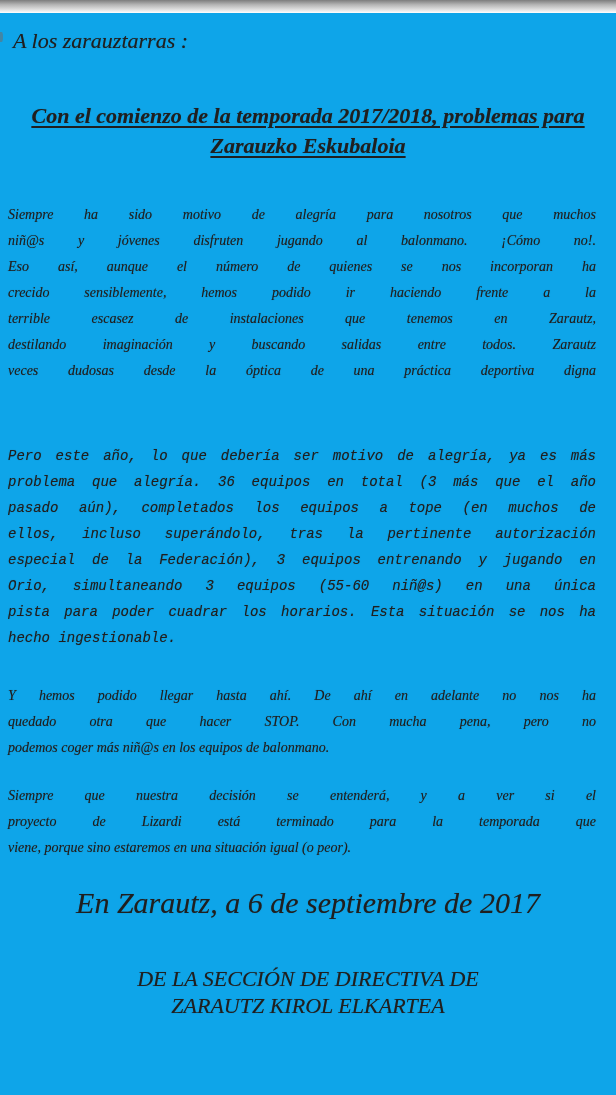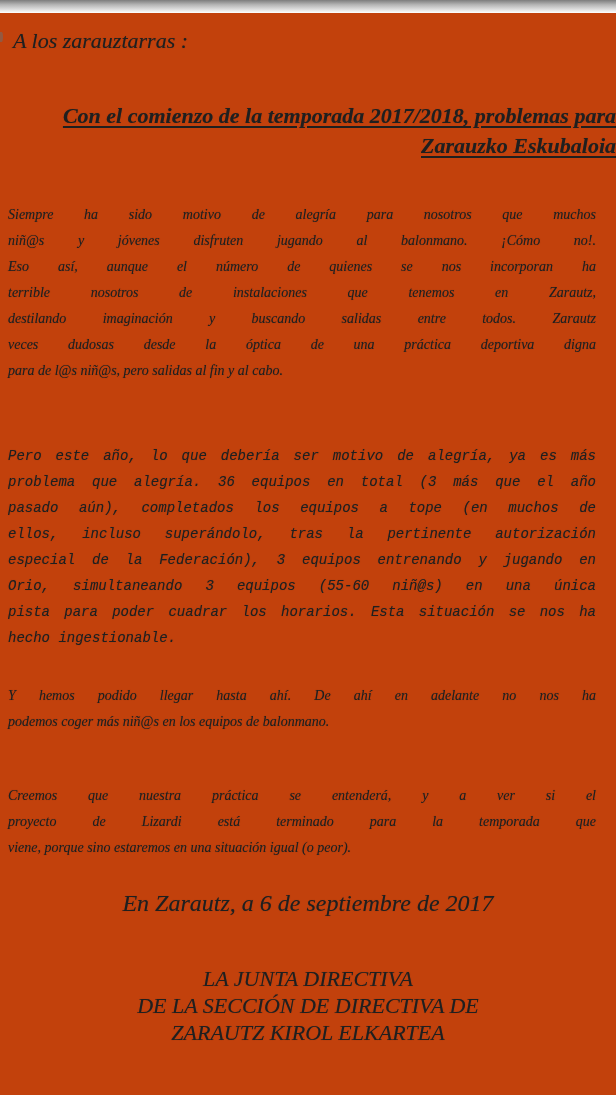--- a/index.html
+++ b/index.html
@@ -1,21 +1,21 @@
 <!DOCTYPE html>
 <html><head>
 <meta charset="utf-8">
 <style>
   html, body { margin: 0; padding: 0; background: #e9e9e9; }
   .page {
     position: relative;
     width: 616px;
     height: 1095px;
     margin: 0 auto;
-    background: #c2410c;
+    background: #0ea5e9;
     overflow: hidden;
     font-family: "Liberation Serif", "DejaVu Serif", serif;
     font-style: italic;
     color: #1f1f1f;
     text-shadow: 0 0 0.7px rgba(45,45,45,0.55);
   }
   .photo-edge {
     position: absolute;
     top: 0; left: 0; right: 0;
     height: 13px;
@@ -32,21 +32,21 @@
     position: absolute;
     left: 13px; top: 28px;
     font-size: 22px;
     line-height: 26px;
     white-space: nowrap;
   }
   .title {
     position: absolute;
     left: 0; top: 101px;
     width: 616px;
-    text-align: right;
+    text-align: center;
     font-size: 22px;
     font-weight: bold;
     line-height: 30px;
   }
   .title .tline {
     text-decoration: underline;
     text-decoration-thickness: 2px;
     text-underline-offset: 3px;
   }
   .para {
@@ -66,21 +66,21 @@
   }
   .p1 { top: 202px; }
   .p2 { top: 443px; font-family: Liberation Mono, monospace; }
   .p3 { top: 683px; }
   .p4 { top: 783px; }
   .date-line {
     position: absolute;
     left: 0; top: 890px;
     width: 616px;
     text-align: center;
-    font-size: 24px;
+    font-size: 30px;
     line-height: 26px;
   }
   .signature {
     position: absolute;
     left: 0; top: 965px;
     width: 616px;
     text-align: center;
     font-size: 22px;
     line-height: 27px;
   }
@@ -97,49 +97,49 @@
 
   <div class="title">
     <span class="tline">Con el comienzo de la temporada 2017/2018, problemas para</span><br>
     <span class="tline">Zarauzko Eskubaloia</span>
   </div>
 
   <div class="para p1">
     <div class="jline">Siempre ha sido motivo de alegría para nosotros que muchos</div>
     <div class="jline">niñ@s y jóvenes disfruten jugando al balonmano. ¡Cómo no!.</div>
     <div class="jline">Eso así, aunque el número de quienes se nos incorporan ha</div>
-    <div class="jline">terrible nosotros de instalaciones que tenemos en Zarautz,</div>
+    <div class="jline">crecido sensiblemente, hemos podido ir haciendo frente a la</div>
+    <div class="jline">terrible escasez de instalaciones que tenemos en Zarautz,</div>
     <div class="jline">destilando imaginación y buscando salidas entre todos. Zarautz</div>
     <div class="jline">veces dudosas desde la óptica de una práctica deportiva digna</div>
-    <div class="jline last">para de l@s niñ@s, pero salidas al fin y al cabo.</div>
   </div>
 
   <div class="para p2">
     <div class="jline">Pero este año, lo que debería ser motivo de alegría, ya es más</div>
     <div class="jline">problema que alegría. 36 equipos en total (3 más que el año</div>
     <div class="jline">pasado aún), completados los equipos a tope (en muchos de</div>
     <div class="jline">ellos, incluso superándolo, tras la pertinente autorización</div>
     <div class="jline">especial de la Federación), 3 equipos entrenando y jugando en</div>
     <div class="jline">Orio, simultaneando 3 equipos  (55-60 niñ@s) en una única</div>
     <div class="jline">pista para poder cuadrar los horarios. Esta situación se nos ha</div>
     <div class="jline last">hecho ingestionable.</div>
   </div>
 
   <div class="para p3">
     <div class="jline">Y hemos podido llegar hasta ahí. De ahí en adelante no nos ha</div>
+    <div class="jline">quedado otra que hacer STOP. Con mucha pena, pero no</div>
     <div class="jline last">podemos coger más niñ@s en los equipos de balonmano.</div>
   </div>
 
   <div class="para p4">
-    <div class="jline">Creemos que nuestra práctica se entenderá, y a ver si el</div>
+    <div class="jline">Siempre que nuestra decisión se entenderá, y a ver si el</div>
     <div class="jline">proyecto de Lizardi está terminado para la temporada que</div>
     <div class="jline last">viene, porque sino estaremos en una situación igual (o peor).</div>
   </div>
 
   <div class="date-line">En Zarautz, a 6 de septiembre de 2017</div>
 
   <div class="signature">
-    <div>LA JUNTA DIRECTIVA</div>
     <div>DE LA SECCIÓN DE DIRECTIVA DE</div>
     <div>ZARAUTZ KIROL ELKARTEA</div>
   </div>
 
 </div>
 
 </body></html>

